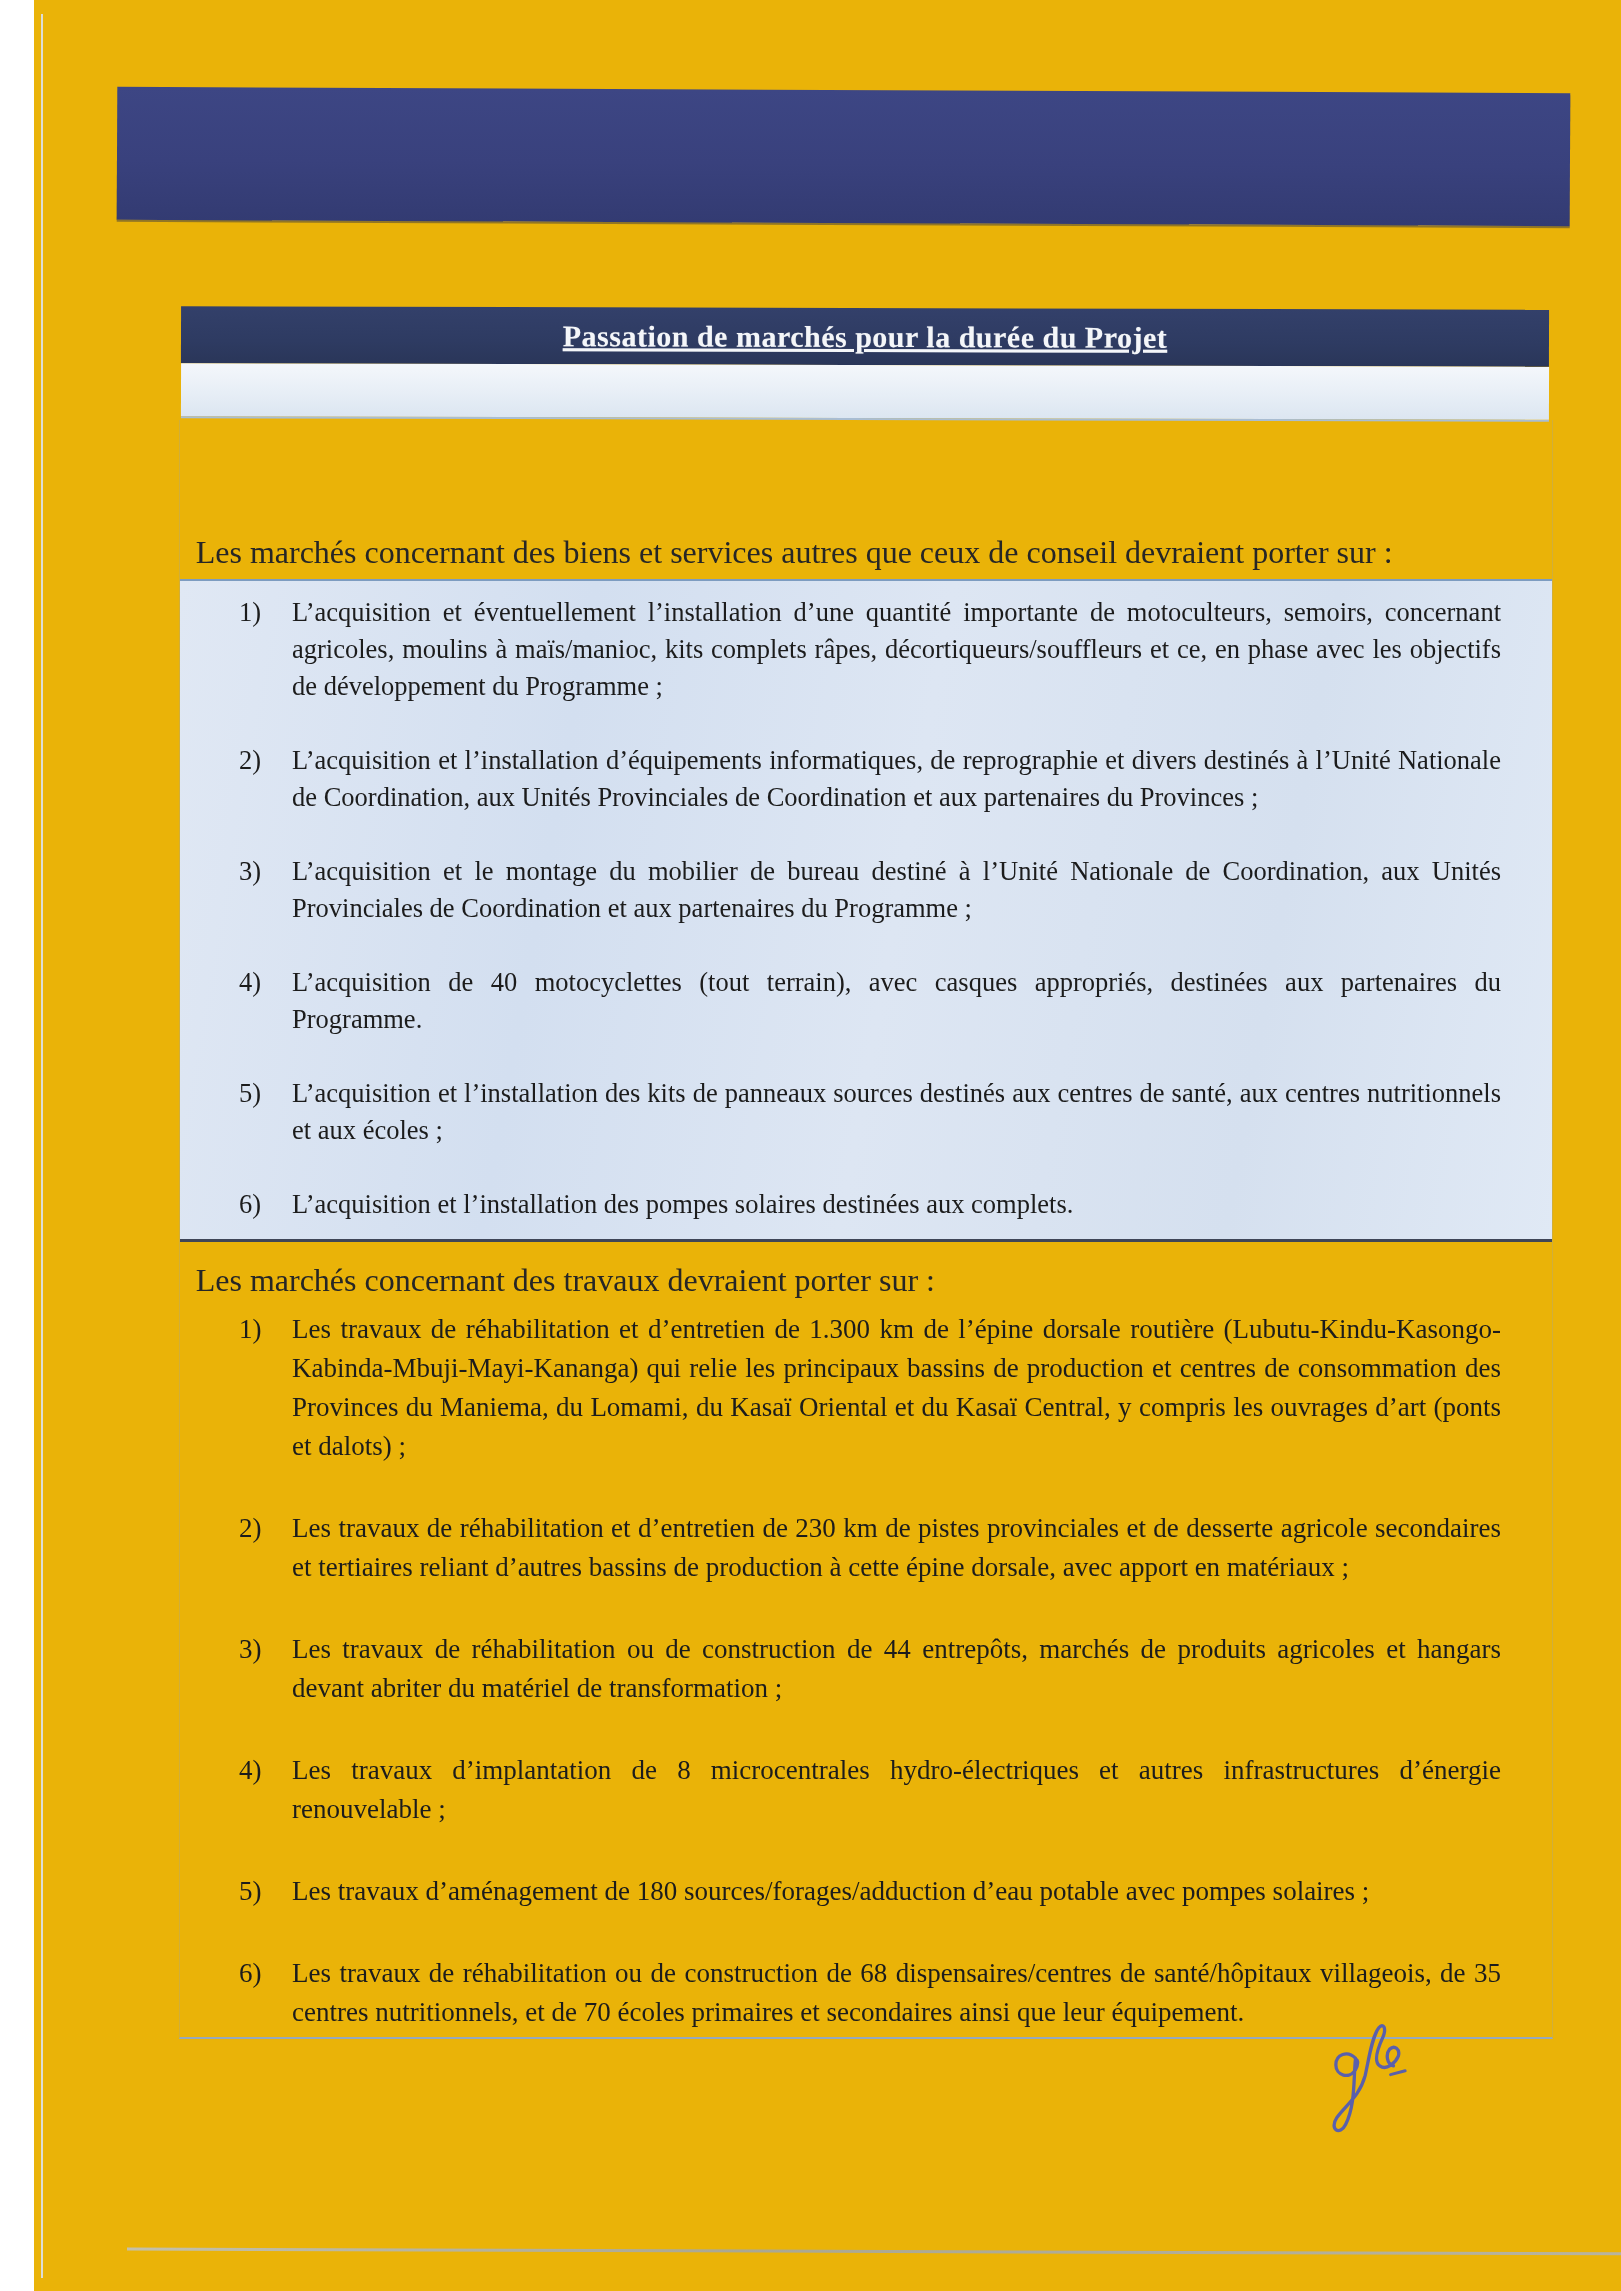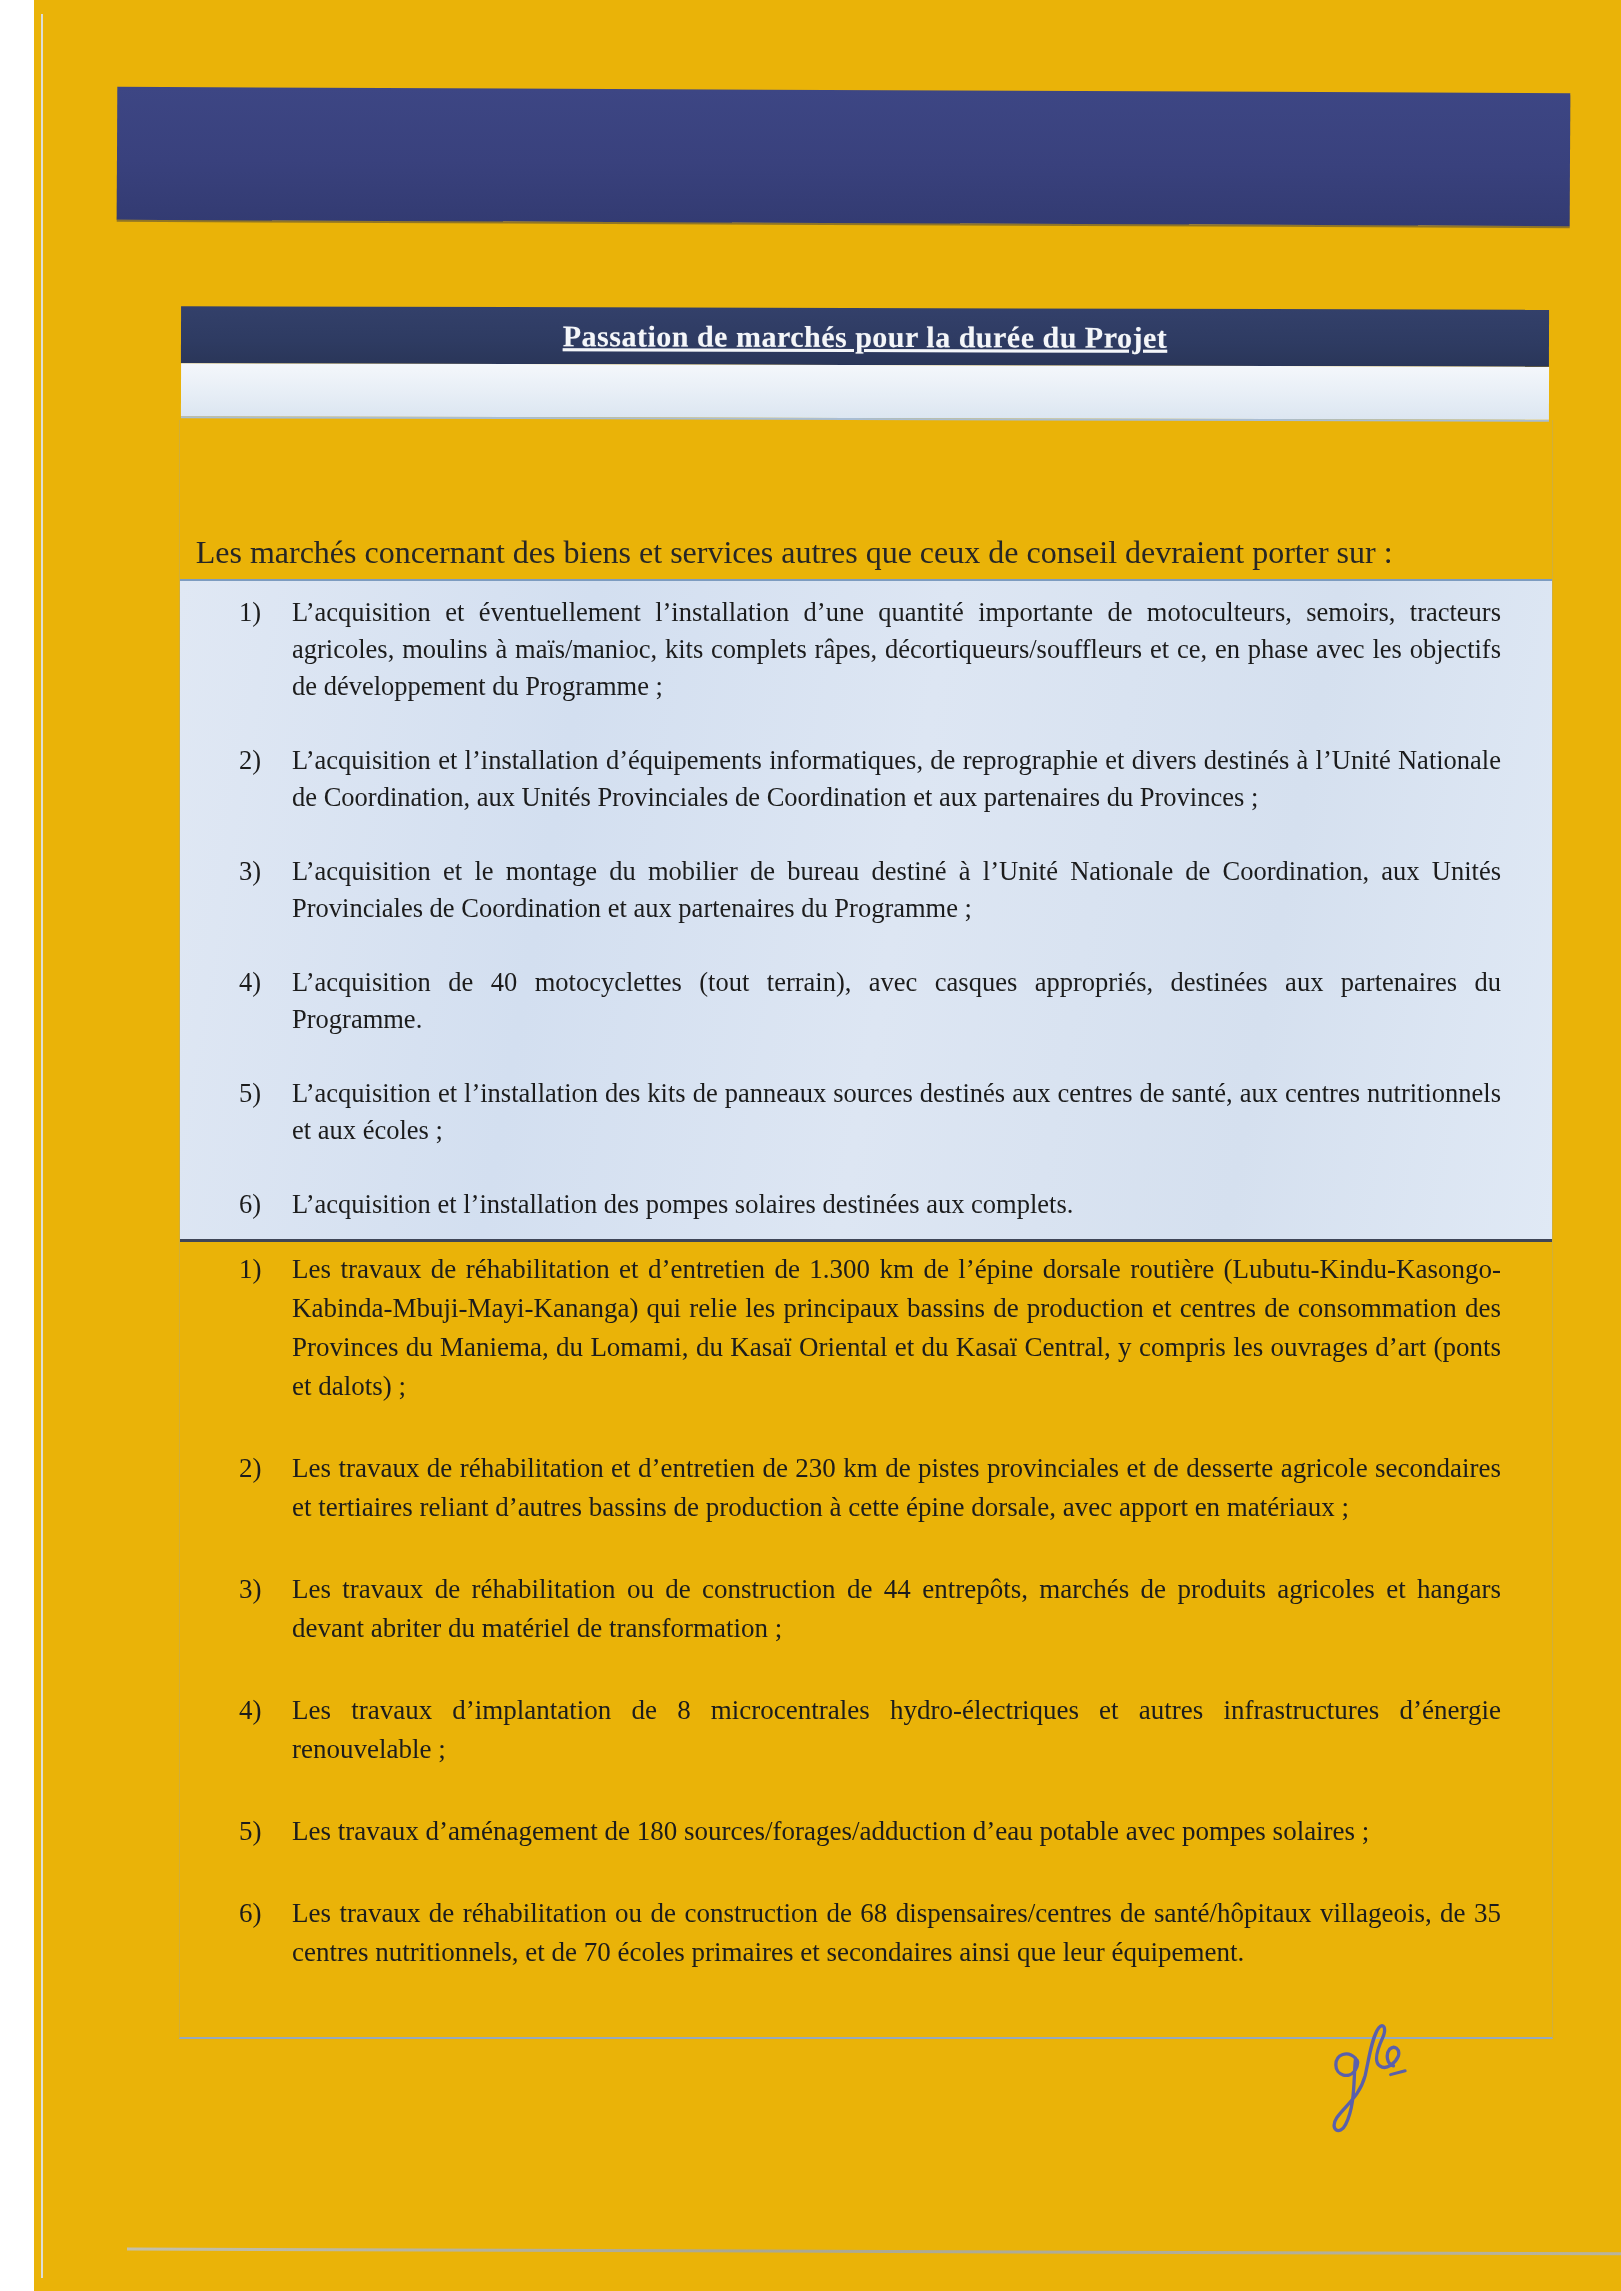--- a/index.html
+++ b/index.html
@@ -93,21 +93,21 @@
   <div class="light-strip"></div>
 
   <div class="content-frame">
 
     <div class="section-heading heading-goods">Les marchés concernant des biens et services autres que ceux de conseil devraient porter sur :</div>
 
     <div class="blue-box">
       <div>
           <div class="item">
             <div class="num">1)</div>
-            <div class="txt">L’acquisition et éventuellement l’installation d’une quantité importante de motoculteurs, semoirs, tracteurs agricoles, moulins à maïs/manioc, kits complets râpes, décortiqueurs/souffleurs et ce, en phase avec les objectifs de développement du Programme ;</div>
+            <div class="txt">L’acquisition et éventuellement l’installation d’une quantité importante de motoculteurs, semoirs, concernant agricoles, moulins à maïs/manioc, kits complets râpes, décortiqueurs/souffleurs et ce, en phase avec les objectifs de développement du Programme ;</div>
           </div>
           <div class="item">
             <div class="num">2)</div>
             <div class="txt">L’acquisition et l’installation d’équipements informatiques, de reprographie et divers destinés à l’Unité Nationale de Coordination, aux Unités Provinciales de Coordination et aux partenaires du Provinces ;</div>
           </div>
           <div class="item">
             <div class="num">3)</div>
             <div class="txt">L’acquisition et le montage du mobilier de bureau destiné à l’Unité Nationale de Coordination, aux Unités Provinciales de Coordination et aux partenaires du Programme ;</div>
           </div>
           <div class="item">
@@ -118,20 +118,21 @@
             <div class="num">5)</div>
             <div class="txt">L’acquisition et l’installation des kits de panneaux sources destinés aux centres de santé, aux centres nutritionnels et aux écoles ;</div>
           </div>
           <div class="item">
             <div class="num">6)</div>
             <div class="txt">L’acquisition et l’installation des pompes solaires destinées aux complets.</div>
           </div>
         </div>
     </div>
 
+    <div class="section-heading heading-works">Les marchés concernant des travaux devraient porter sur :</div>
 
     <div class="white-list">
       <div>
           <div class="item">
             <div class="num">1)</div>
             <div class="txt">Les travaux de réhabilitation et d’entretien de 1.300 km de l’épine dorsale routière (Lubutu-Kindu-Kasongo-Kabinda-Mbuji-Mayi-Kananga) qui relie les principaux bassins de production et centres de consommation des Provinces du Maniema, du Lomami, du Kasaï Oriental et du Kasaï Central, y compris les ouvrages d’art (ponts et dalots) ;</div>
           </div>
           <div class="item">
             <div class="num">2)</div>
             <div class="txt">Les travaux de réhabilitation et d’entretien de 230 km de pistes provinciales et de desserte agricole secondaires et tertiaires reliant d’autres bassins de production à cette épine dorsale, avec apport en matériaux ;</div>

